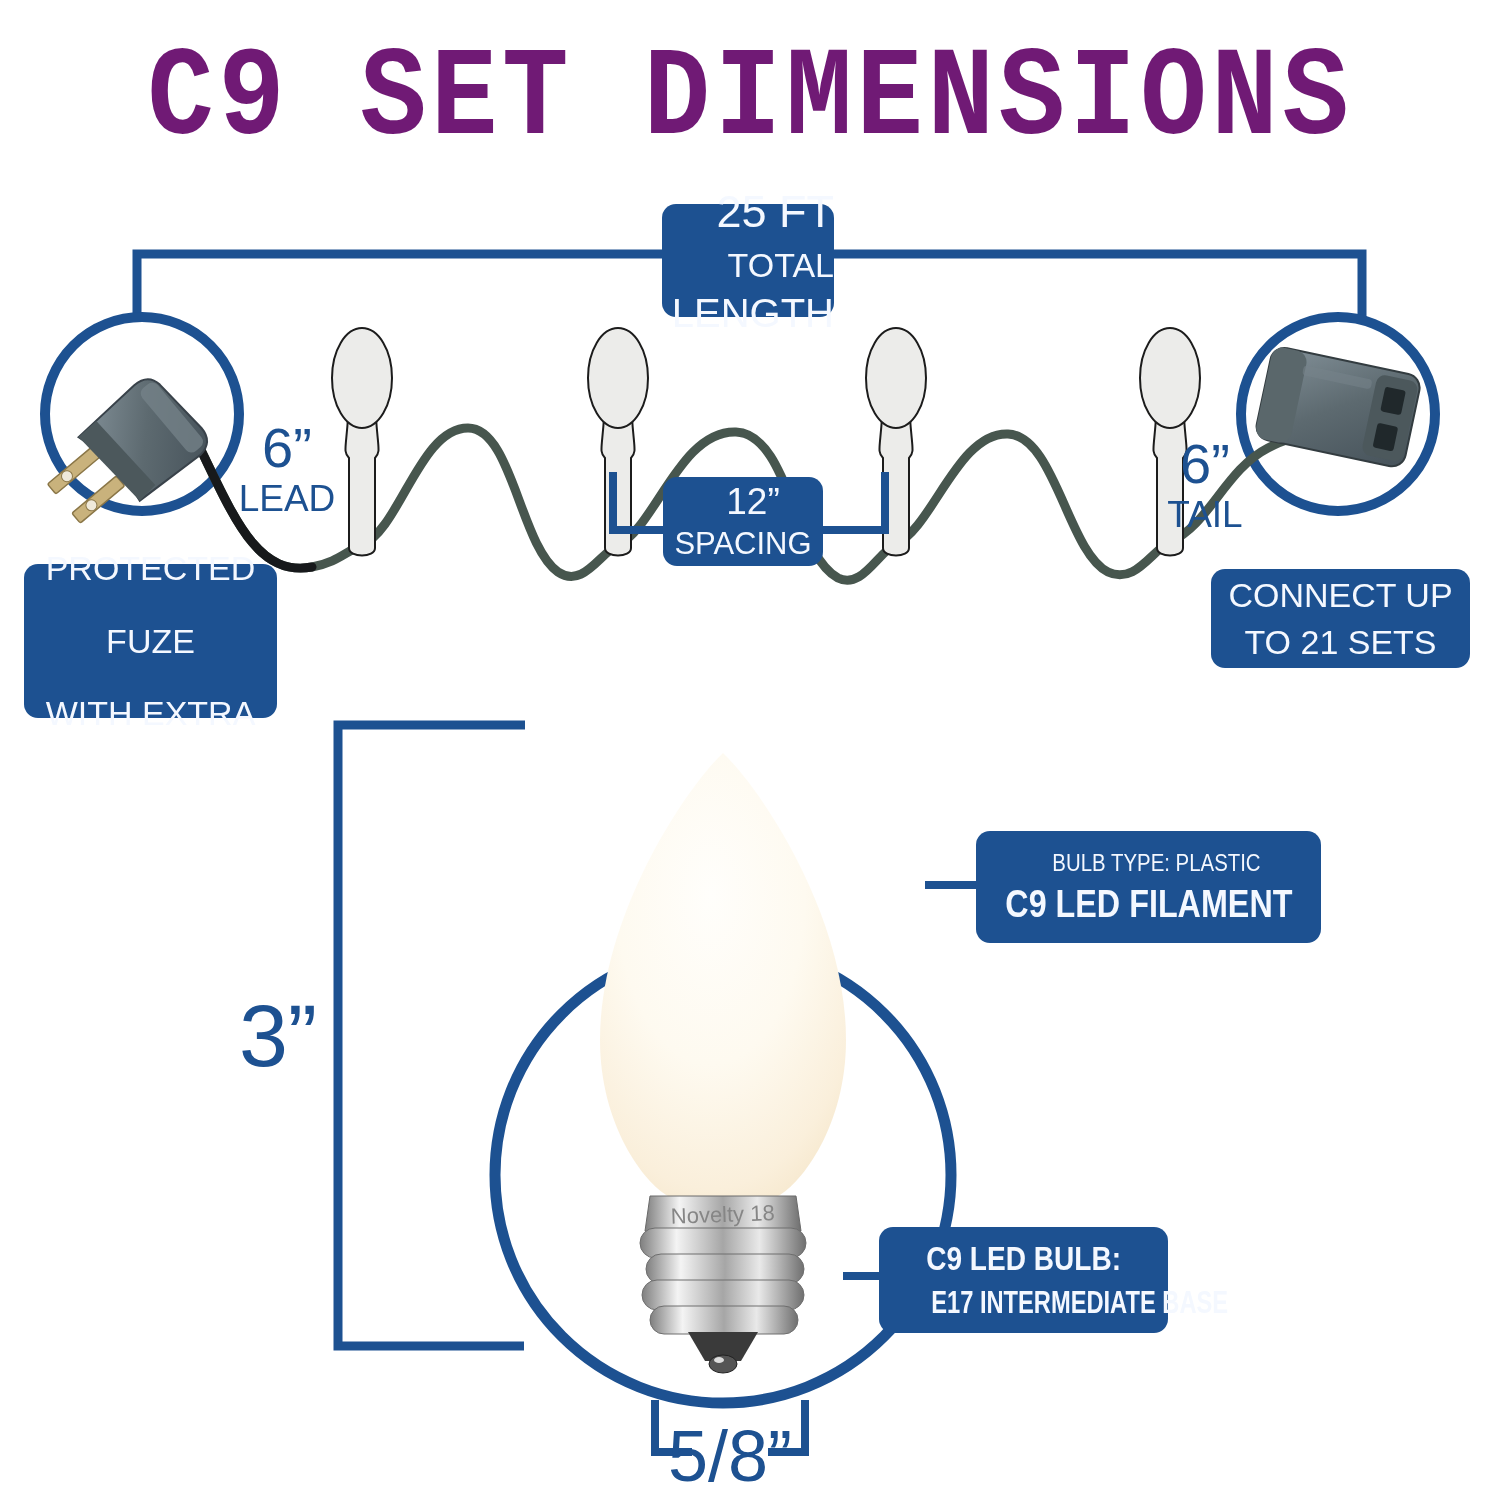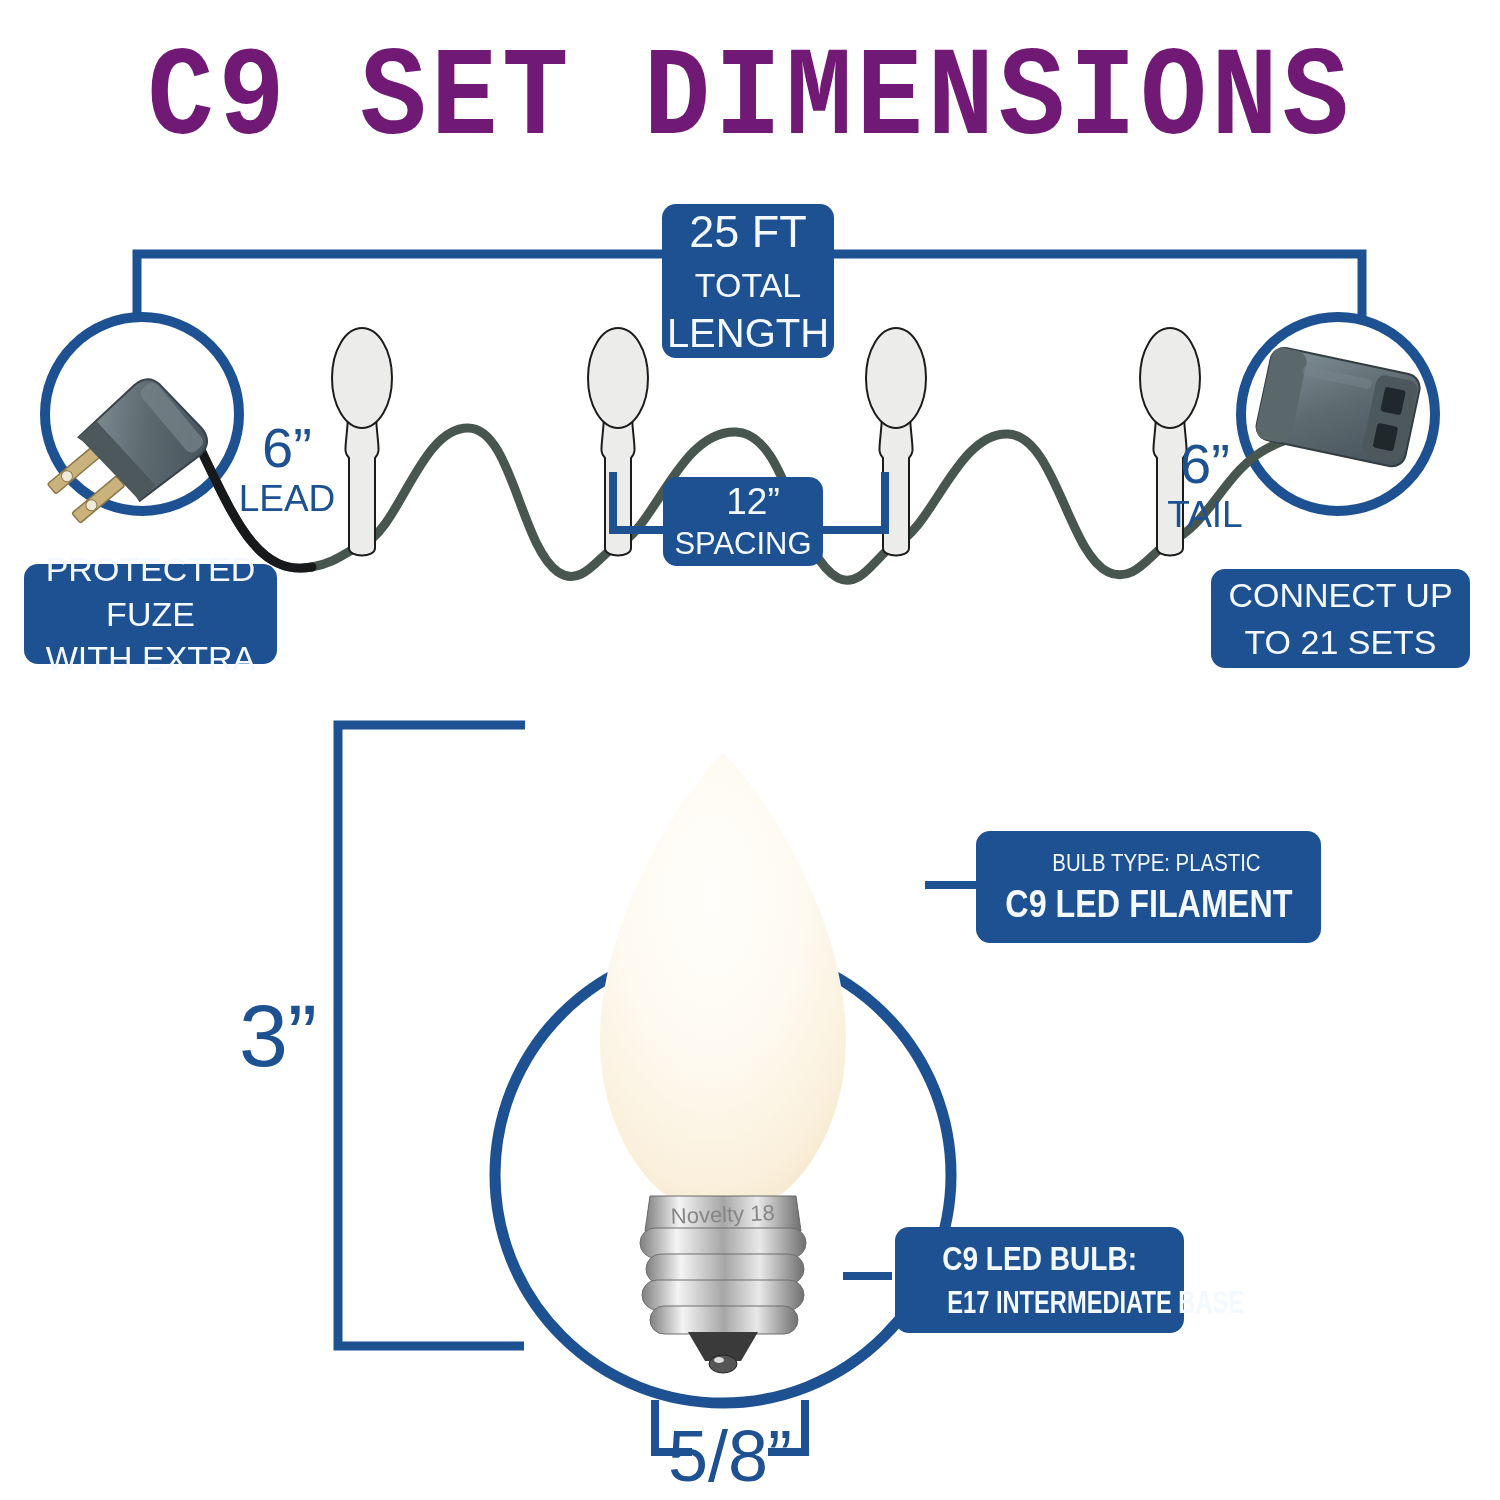--- a/index.html
+++ b/index.html
@@ -116,58 +116,58 @@
     <path d="M925,885 L985,885" stroke="#1d5191" stroke-width="8"></path>
     <path d="M843,1276 L892,1276" stroke="#1d5191" stroke-width="8"></path>
 
     <path d="M655,1400 L655,1452 L692,1452 M768,1452 L805,1452 L805,1400" fill="none" stroke="#1d5191" stroke-width="8"></path>
   </svg>
 
   <div class="page-title">
     <span class="squeeze">C9 SET DIMENSIONS</span>
   </div>
 
-  <div class="box" style="left:662px;top:204px;width:172px;height:154px;">
+  <div class="box" style="left:662px;top:204px;width:172px;height:113px;text-align:right;">
     <div class="l" style="font-size:45px;">25 FT</div>
     <div class="l" style="font-size:34px;margin-top:8px;">TOTAL</div>
     <div class="l" style="font-size:40px;margin-top:6px;">LENGTH</div>
   </div>
 
   <div class="box" style="left:663px;top:477px;width:160px;height:89px;">
     <div class="l" style="font-size:37px;margin-left:20px;">12”</div>
     <div class="l" style="font-size:31px;margin-top:3px;">SPACING</div>
   </div>
 
   <div class="blue-label" style="left:222px;top:420px;width:130px;">
     <span class="big" style="font-size:56px;">6”</span>
     <span class="small" style="font-size:37px;">LEAD</span>
   </div>
 
   <div class="blue-label" style="left:1140px;top:436px;width:130px;">
     <span class="big" style="font-size:56px;">6”</span>
     <span class="small" style="font-size:37px;">TAIL</span>
   </div>
 
-  <div class="box" style="left:24px;top:564px;width:253px;height:100px;line-height:1.32;">
+  <div class="box" style="left:24px;top:564px;width:253px;height:154px;line-height:1.32;gap:28px;">
     <div class="l" style="font-size:34px;">PROTECTED</div>
     <div class="l" style="font-size:34px;">FUZE</div>
     <div class="l" style="font-size:34px;">WITH EXTRA</div>
   </div>
 
   <div class="box" style="left:1211px;top:569px;width:259px;height:99px;line-height:1.38;">
     <div class="l" style="font-size:34px;">CONNECT UP</div>
     <div class="l" style="font-size:34px;">TO 21 SETS</div>
   </div>
 
   <div class="box" style="left:976px;top:831px;width:345px;height:112px;">
     <div class="l" style="font-size:24px;padding-left:16px;"><span class="cond">BULB TYPE: PLASTIC</span></div>
     <div class="l" style="font-size:38px;font-weight:bold;margin-top:6px;"><span class="cond">C9 LED FILAMENT</span></div>
   </div>
 
-  <div class="box" style="left:879px;top:1227px;width:289px;height:106px;margin-left:16px;">
+  <div class="box" style="left:879px;top:1227px;width:289px;height:106px;">
     <div class="l" style="font-size:33px;font-weight:bold;"><span class="cond">C9 LED BULB:</span></div>
     <div class="l" style="font-size:32px;font-weight:bold;margin-top:6px;"><span class="cond2">E17 INTERMEDIATE BASE</span></div>
   </div>
 
   <div class="blue-label" style="left:218px;top:992px;width:120px;font-size:88px;">3”</div>
 
   <div class="blue-label" style="left:655px;top:1420px;width:150px;font-size:72px;">5/8”</div>
 
 </div>
 

